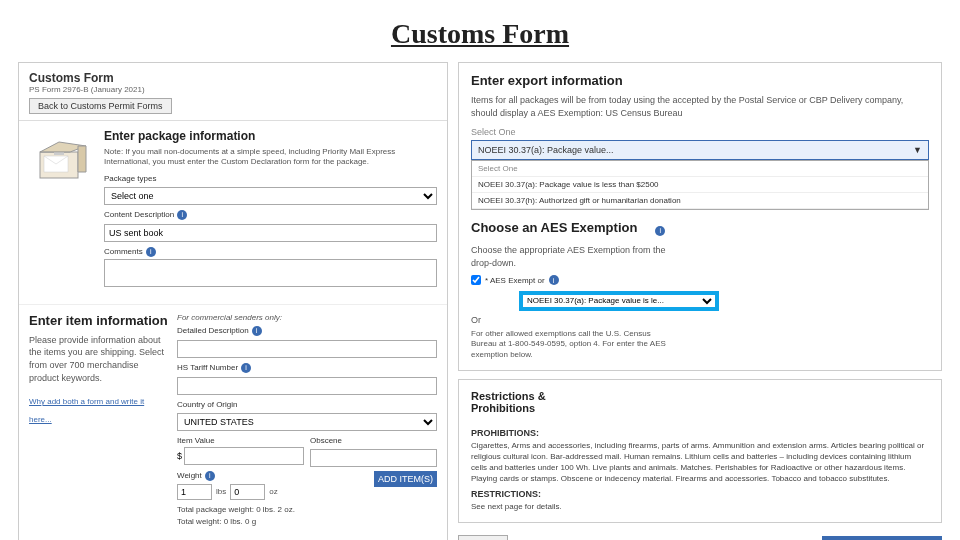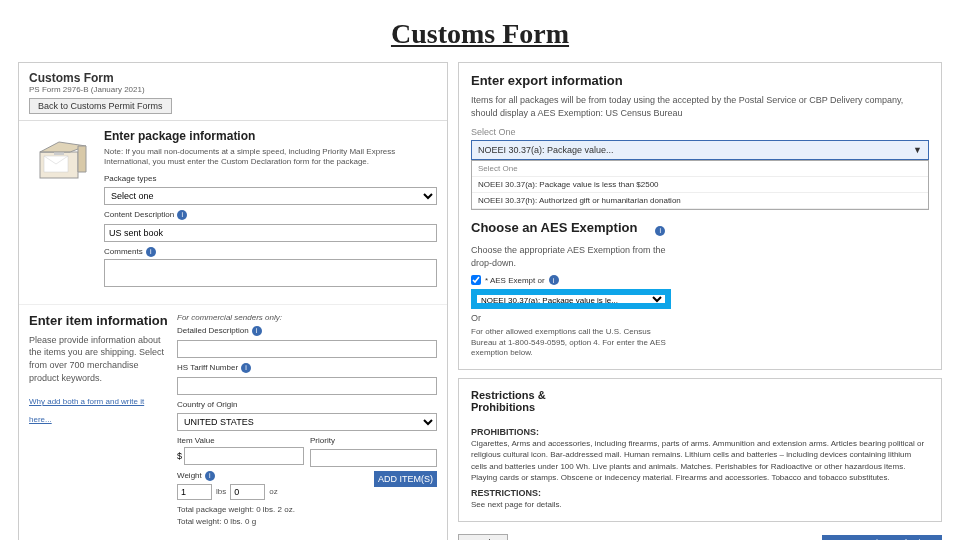--- a/index.html
+++ b/index.html
@@ -283,23 +283,24 @@
     }
     .select-one-label {
       font-size: 9px;
       color: #888;
       margin-bottom: 3px;
     }
 
     .aes-select {
       width: 100%;
       height: 20px;
-      border: 6px solid #0ea5e9;
+      border: 4px solid #0ea5e9;
       font-size: 8px;
       background: #fff;
+      margin-left: 48px;
     }
     .or-text {
       font-size: 9px;
       color: #555;
       margin: 4px 0;
     }
     .aes-note {
       font-size: 8px;
       color: #555;
       line-height: 1.3;
@@ -493,21 +494,21 @@
               <div class="field-label">
                 <span>Item Value</span>
               </div>
               <div style="display:flex;align-items:center;gap:2px;">
                 <span style="font-size:9px;">$</span>
                 <input type="text" class="field-input" style="flex: 1 1 0%;">
               </div>
             </div>
             <div class="item-field-half">
               <div class="field-label">
-                <span>Priority</span>
+                <span>Obscene</span>
               </div>
               <input type="text" class="field-input" style="">
             </div>
           </div>
           <div style="text-align:right; margin-top:3px;">
             <button class="add-items-btn">ADD ITEM(S)</button>
           </div>
 
           <div class="field-group">
             <div class="field-label">

